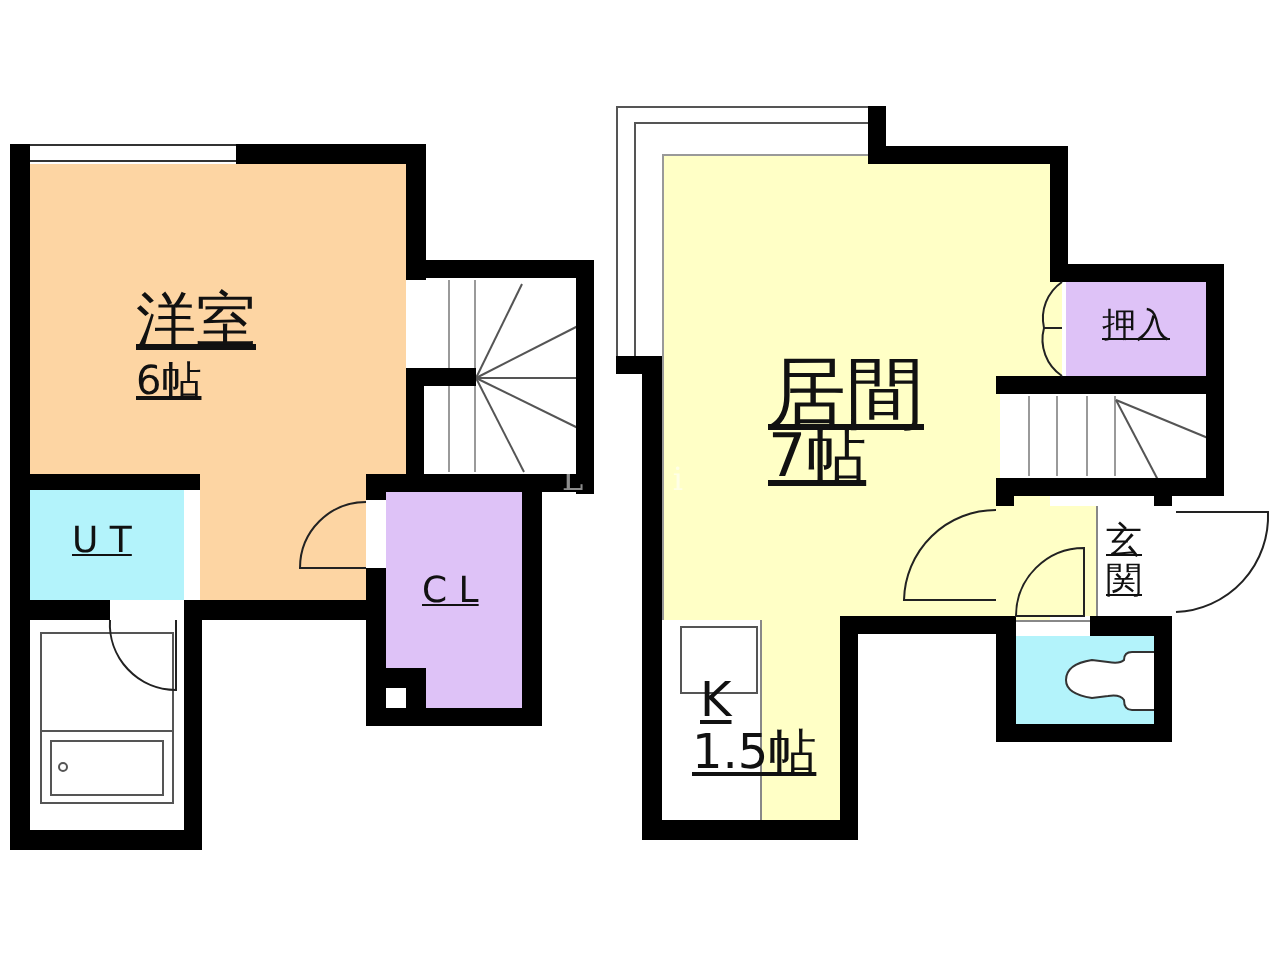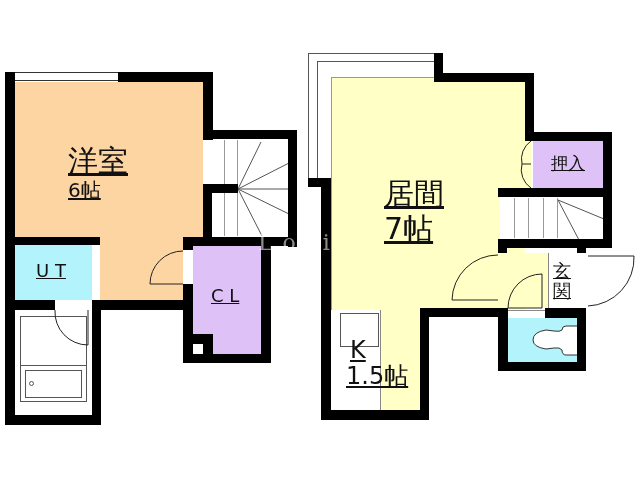--- a/index.html
+++ b/index.html
@@ -2,21 +2,21 @@
 <html><head>
 <meta charset="utf-8">
 <style>
   html, body { margin:0; padding:0; background:#ffffff; }
   body { width:640px; height:480px; position:relative; overflow:hidden; font-family:"DejaVu Sans", sans-serif; }
   .abs { position:absolute; box-sizing:border-box; }
   .wall { position:absolute; background:#000; }
   .room-label { position:absolute; color:#111; line-height:1.05; white-space:pre;text-decoration:underline; }
   .gray { position:absolute; background:#9a9a9a; }
   svg { position:absolute; overflow:visible; }
-  .watermark { position:absolute; color:#ffffff; opacity:0.55; font-family:"DejaVu Serif", serif; font-size:22px; letter-spacing:10px; }
+  .watermark { position:absolute; color:#ffffff; opacity:0.55; font-family:"DejaVu Serif", serif; font-size:16px; letter-spacing:10px;margin-left:23px; }
 </style>
 </head>
 <body>
 
 <div>
 
   <div class="abs" style="left:15px;top:82px;width:188px;height:218px;background:#FDD5A3;"></div>
 
   <div class="abs" style="left:15px;top:245px;width:77px;height:55px;background:#B3F3FB;"></div>
 
@@ -145,21 +145,21 @@
   <svg style="left:0;top:0;" width="640" height="480">
     <g fill="none" stroke="#222" stroke-width="1">
       <path d="M531 141 A 22 22 0 0 0 522 164 L531 164"></path>
       <path d="M531 188 A 22 22 0 0 1 522 164"></path>
       <path d="M498 255 A 46 46 0 0 0 452 300 L498 300"></path>
       <path d="M542 274 A 34 34 0 0 0 508 308 L542 308 Z"></path>
       <path d="M588 256 L634 256 A 48 48 0 0 1 588 306"></path>
     </g>
   </svg>
 
-  <div class="room-label" style="left:384px;top:178px;font-size:30px;">居間</div>
+  <div class="room-label" style="left:384px;top:178px;font-size:39px;">居間</div>
   <div class="room-label" style="left:384px;top:213px;font-size:30px;">7帖</div>
   <div class="room-label" style="left:350px;top:338px;font-size:24px;">K</div>
   <div class="room-label" style="left:346px;top:364px;font-size:24px;">1.5帖</div>
   <div class="room-label" style="left:551px;top:155px;font-size:17px;">押入</div>
   <div class="room-label" style="left:553px;top:262px;font-size:18px;">玄</div>
   <div class="room-label" style="left:553px;top:282px;font-size:18px;">関</div>
 </div>
 
 <div class="watermark" style="left:258px;top:230px;">Lo  i</div>
 

